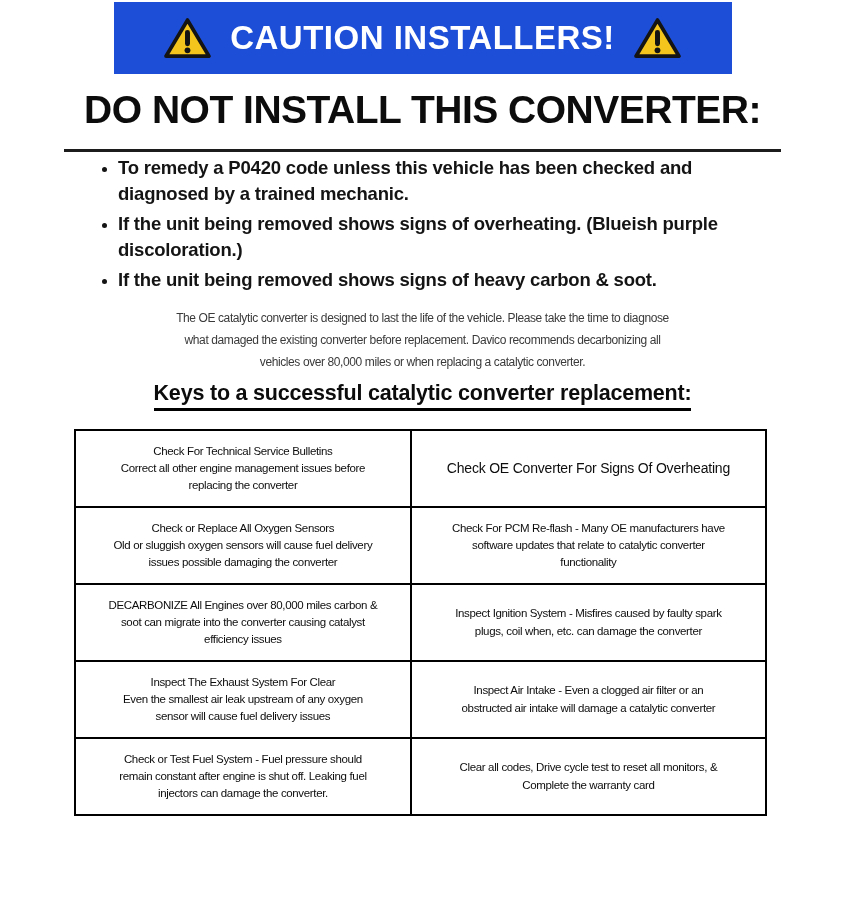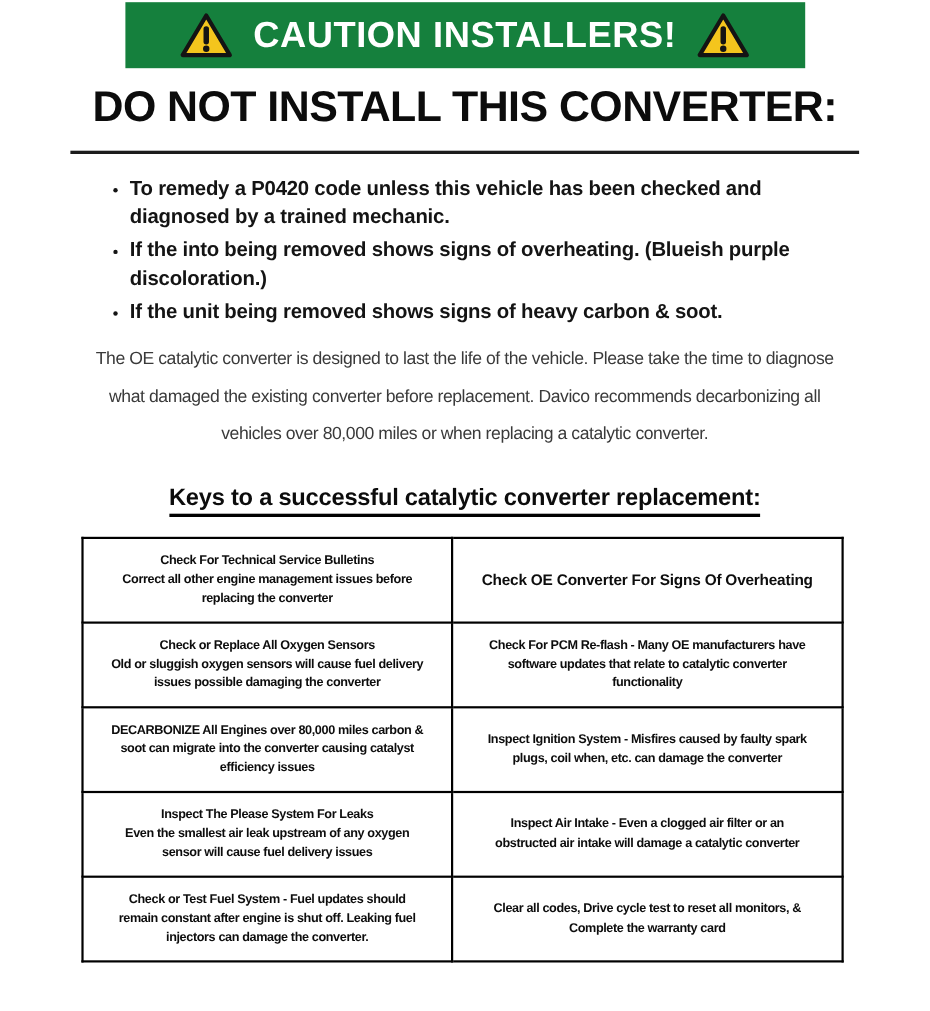--- a/index.html
+++ b/index.html
@@ -11,23 +11,23 @@
     width: 845px;
     height: 919px;
     overflow: hidden;
     font-family: "Liberation Sans", sans-serif;
     color: #111111;
   }
 
   
   .banner {
     width: 618px;
-    height: 60px;
+    height: 72px;
     margin: 2px auto 0 auto;
-    background: #15803d;
+    background: #1d4ed8;
     display: flex;
     align-items: center;
     justify-content: center;
     gap: 18px;
   }
   .banner-text {
     color: #ffffff;
     font-weight: bold;
     font-size: 33px;
     letter-spacing: 0.5px;
@@ -49,51 +49,51 @@
   
   .divider {
     width: 717px;
     height: 3px;
     background: #1c1c1c;
     margin: 17px auto 0 auto;
   }
 
   
   .warning-list {
-    margin: 18px 0 0 92px;
+    margin: 3px 0 0 92px;
     padding: 0 0 0 26px;
     width: 664px;
     font-weight: bold;
     font-size: 18.5px;
     line-height: 26px;
     letter-spacing: -0.2px;
     color: #141414;
   }
   .warning-list li {
     margin-bottom: 4px;
     white-space: pre-line;
   }
   .warning-list li::marker { font-size: 15px; }
 
   
   .intro {
     margin: 14px auto 0 auto;
     width: 835px;
     text-align: center;
     font-weight: normal;
-    font-size: 16px;
-    line-height: 34px;
+    font-size: 12px;
+    line-height: 22px;
     letter-spacing: -0.4px;
     color: #3a3a3a;
     white-space: pre-line;
   }
 
   
   .keys-heading {
-    margin: 28px 0 0 0;
+    margin: 8px 0 0 0;
     text-align: center;
     font-size: 21.5px;
     font-weight: bold;
   }
   .keys-heading span {
     display: inline-block;
     border-bottom: 3px solid #000000;
     padding-bottom: 2px;
     letter-spacing: -0.2px;
     color: #0c0c0c;
@@ -104,21 +104,21 @@
     border-collapse: collapse;
     table-layout: fixed;
     width: 693px;
     margin: 18px 0 0 74px;
   }
   .tips-table tr { height: 77px; }
   .tips-table td {
     border: 2.5px solid #000000;
     text-align: center;
     vertical-align: middle;
-    font-weight: bold;
+    font-weight: normal;
     font-size: 11.5px;
     line-height: 1.5;
     letter-spacing: -0.35px;
     padding: 2px 8px;
     white-space: pre-line;
     color: #0d0d0d;
   }
   .tips-table td.cell-lg {
     font-size: 14px;
     letter-spacing: -0.2px;
@@ -148,21 +148,21 @@
   </span>
 </div>
 
 <h1 class="main-heading">DO NOT INSTALL THIS CONVERTER:</h1>
 
 <div class="divider"></div>
 
 <ul class="warning-list">
   <li>To remedy a P0420 code unless this vehicle has been checked and
 diagnosed by a trained mechanic.</li>
-  <li>If the into being removed shows signs of overheating. (Blueish purple
+  <li>If the unit being removed shows signs of overheating. (Blueish purple
 discoloration.)</li>
   <li>If the unit being removed shows signs of heavy carbon &amp; soot.</li>
 </ul>
 
 <p class="intro">The OE catalytic converter is designed to last the life of the vehicle. Please take the time to diagnose
 what damaged the existing converter before replacement. Davico recommends decarbonizing all
 vehicles over 80,000 miles or when replacing a catalytic converter.</p>
 
 <h2 class="keys-heading">
   <span>Keys to a successful catalytic converter replacement:</span>
@@ -189,27 +189,27 @@
 functionality</td>
     </tr>
     <tr>
       <td>DECARBONIZE All Engines over 80,000 miles carbon &amp;
 soot can migrate into the converter causing catalyst
 efficiency issues</td>
       <td>Inspect Ignition System - Misfires caused by faulty spark
 plugs, coil when, etc. can damage the converter</td>
     </tr>
     <tr>
-      <td>Inspect The Please System For Leaks
+      <td>Inspect The Exhaust System For Clear
 Even the smallest air leak upstream of any oxygen
 sensor will cause fuel delivery issues</td>
       <td>Inspect Air Intake - Even a clogged air filter or an
 obstructed air intake will damage a catalytic converter</td>
     </tr>
     <tr>
-      <td>Check or Test Fuel System - Fuel updates should
+      <td>Check or Test Fuel System - Fuel pressure should
 remain constant after engine is shut off.  Leaking fuel
 injectors can damage the converter.</td>
       <td>Clear all codes,  Drive cycle test to reset all monitors, &amp;
 Complete the warranty card</td>
     </tr>
   </tbody>
 </table>
 
 </body></html>

